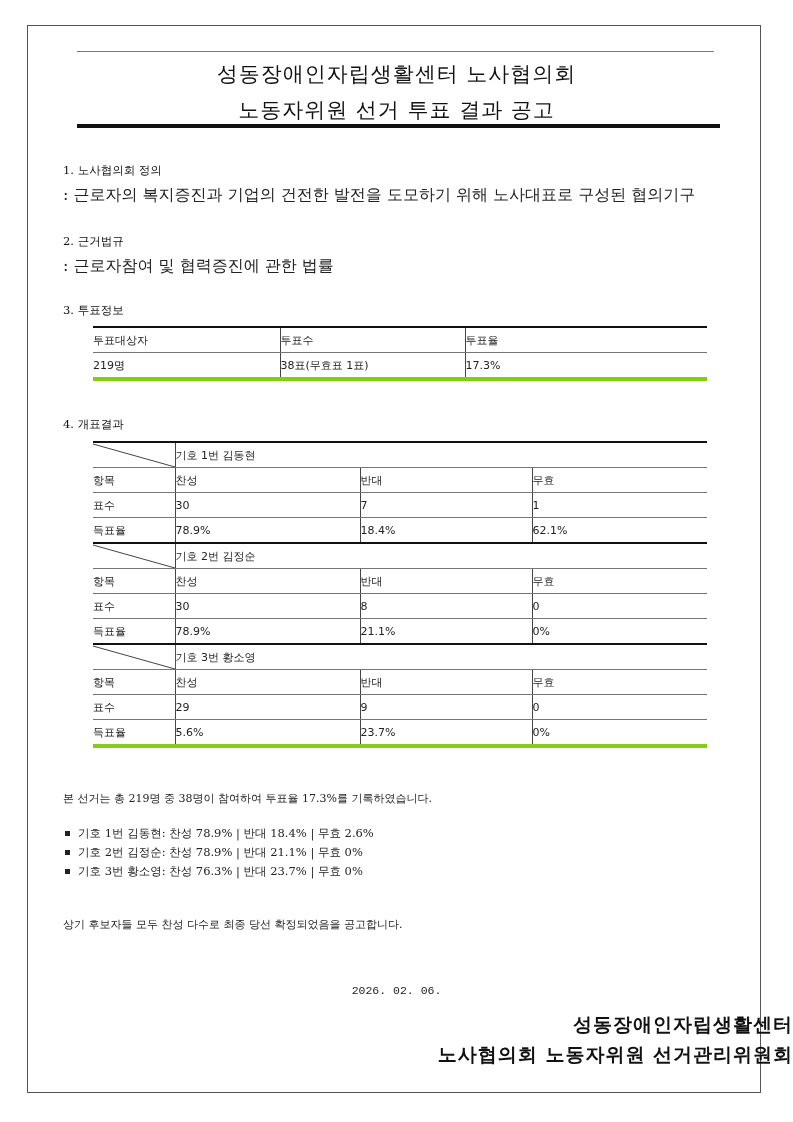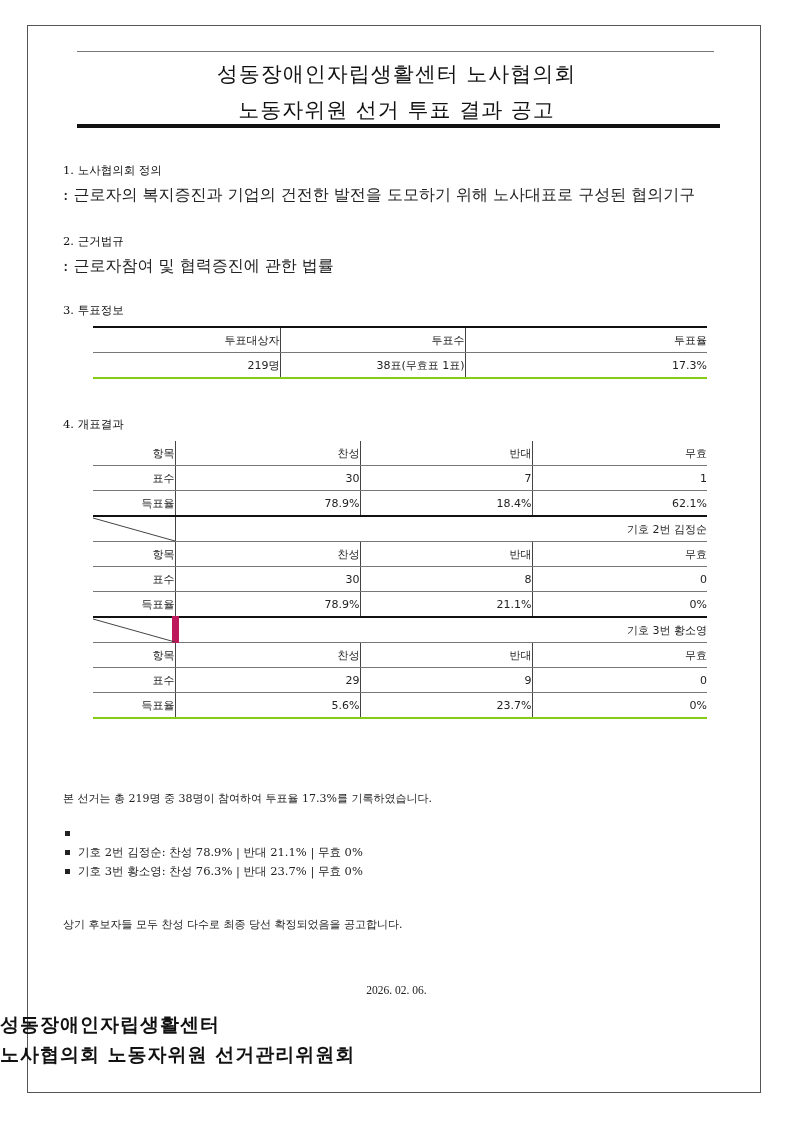--- a/index.html
+++ b/index.html
@@ -12,36 +12,36 @@
            font-family: "DejaVu Serif", serif; font-size: 21px; letter-spacing: 1px; color: #111; }
   .title.l1 { top: 60px; text-align: center; }
   .title.l2 { top: 96px; }
   .thick-rule { position: absolute; left: 77px; top: 124px; width: 643px; height: 4px; background: #111; }
 
   .sec-h { position: absolute; left: 63px; font-size: 11.5px; color: #111; }
   .sec-t { position: absolute; left: 63px; font-size: 16px; color: #222; }
 
   table.grid { position: absolute; left: 93px; width: 614px; border-collapse: collapse;
                font-family: "DejaVu Sans", "Liberation Sans", sans-serif; font-size: 11px; color: #222; }
-  table.grid td { height: 24px; padding: 0; text-align: right; border-bottom: 1px solid #777;
+  table.grid td { height: 24px; padding: 0; text-align: left; border-bottom: 1px solid #777;
                   border-left: 1px solid #444; }
   table.grid td:first-child { border-left: none; }
   table.grid tr.top td { border-top: 2px solid #111; }
-  table.grid tr.last td { border-bottom: 2px solid #84cc16; }
+  table.grid tr.last td { border-bottom: 4px solid #84cc16; }
 
   .diag { position: relative; }
   .diag svg { position: absolute; left: 0; top: 0; }
 
   .para { position: absolute; left: 63px; font-size: 11px; color: #222; }
   .bullets { position: absolute; left: 63px; top: 824px; font-size: 11.5px; color: #222; }
   .bullets .b { height: 19px; display: flex; align-items: center; }
   .bullets .sq { display: inline-block; width: 5px; height: 5px; background: #222; margin: 0 8px 0 2px; }
   .date { position: absolute; left: 0; width: 793px; top: 984px; text-align: center;
-          font-family: Liberation Serif, serif; font-size: 11.5px; color: #222; }
-  .sign { position: absolute; left: 0; width: 793px; text-align: left; font-size: 19px; font-weight: bold;
+          font-family: Liberation Mono, monospace; font-size: 11.5px; color: #222; }
+  .sign { position: absolute; left: 0; width: 793px; text-align: right; font-size: 19px; font-weight: bold;
           color: #111; letter-spacing: 1px; }
   .sign.s1 { top: 1012px; }
   .sign.s2 { top: 1042px; }
 </style>
 </head>
 <body>
 
 <div class="frame"></div>
 <div class="top-rule"></div>
 <div class="title l1">성동장애인자립생활센터 노사협의회</div>
@@ -80,20 +80,28 @@
 
 <table class="grid" style="top:441px">
   <colgroup>
       <col style="width:82px">
       <col style="width:185px">
       <col style="width:172px">
       <col style="width:175px">
     </colgroup>
 
   <tbody>
+      <tr class="top">
+    <td class="diag">
+      <svg width="82" height="25">
+            <line x1="0" y1="1" x2="82" y2="24" stroke="#444" stroke-width="1"></line>
+          </svg>
+    </td>
+    <td colspan="3" style="border-left:1px solid #444">기호 1번 김동현</td>
+  </tr>
   <tr>
     <td>항목</td>
     <td>찬성</td>
     <td>반대</td>
     <td>무효</td>
   </tr>
   <tr>
     <td>표수</td>
     <td>30</td>
     <td>7</td>
@@ -132,21 +140,21 @@
     <td>21.1%</td>
     <td>0%</td>
   </tr>
 
   <tr class="top">
     <td class="diag">
       <svg width="82" height="25">
             <line x1="0" y1="1" x2="82" y2="24" stroke="#444" stroke-width="1"></line>
           </svg>
     </td>
-    <td colspan="3" style="border-left:7px solid #be185d">기호 3번 황소영</td>
+    <td colspan="3" style="border-left:1px solid #be185d">기호 3번 황소영</td>
   </tr>
   <tr>
     <td>항목</td>
     <td>찬성</td>
     <td>반대</td>
     <td>무효</td>
   </tr>
   <tr>
     <td>표수</td>
     <td>29</td>
@@ -160,20 +168,21 @@
     <td>0%</td>
   </tr>
 </tbody>
   </table>
 
 <div class="para" style="top:791px">본 선거는 총 219명 중 38명이 참여하여 투표율 17.3%를 기록하였습니다.</div>
 
 <div class="bullets">
   <div class="b">
       <span class="sq"></span>
+      <span>기호 1번 김동현: 찬성 78.9% | 반대 18.4% | 무효 2.6%</span>
     </div>
   <div class="b">
       <span class="sq"></span>
       <span>기호 2번 김정순: 찬성 78.9% | 반대 21.1% | 무효 0%</span>
     </div>
   <div class="b">
       <span class="sq"></span>
       <span>기호 3번 황소영: 찬성 76.3% | 반대 23.7% | 무효 0%</span>
     </div>
 </div>

